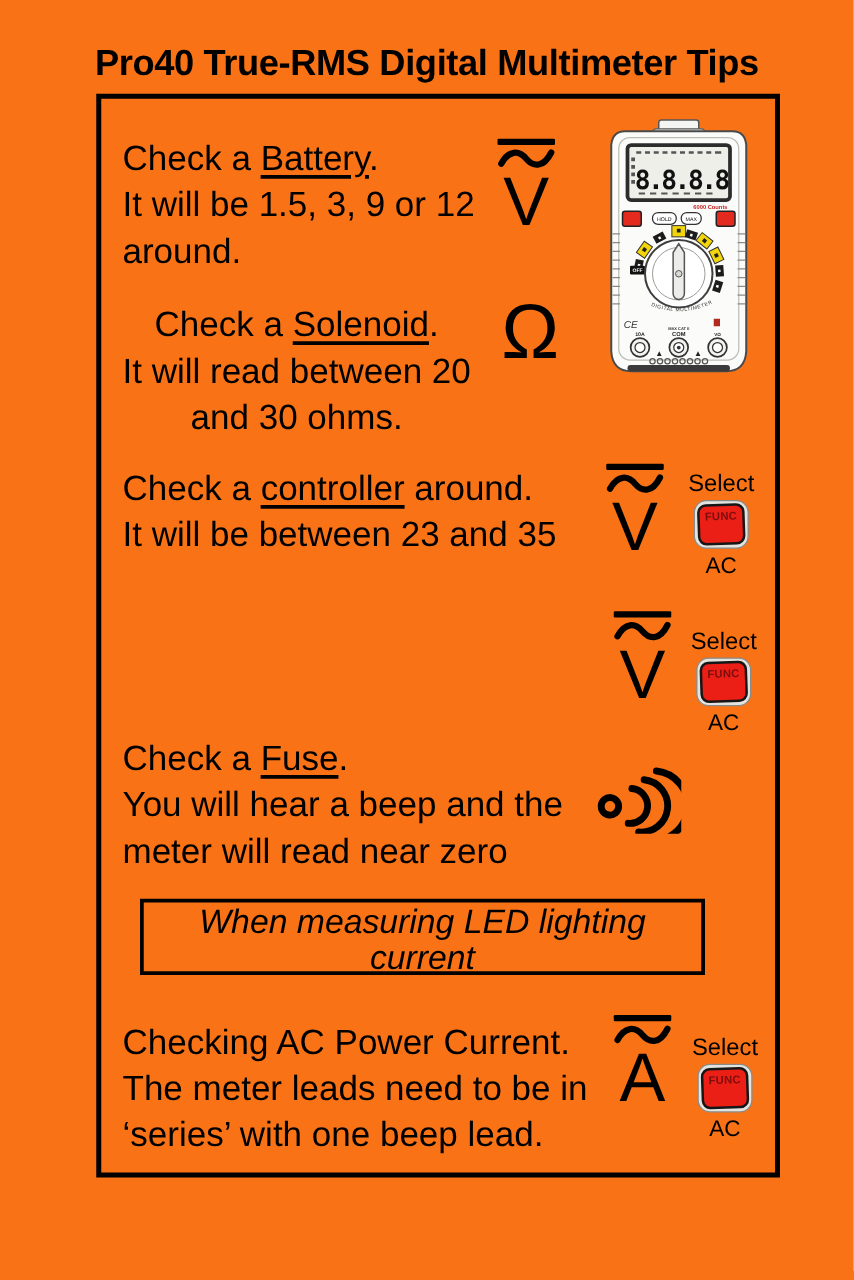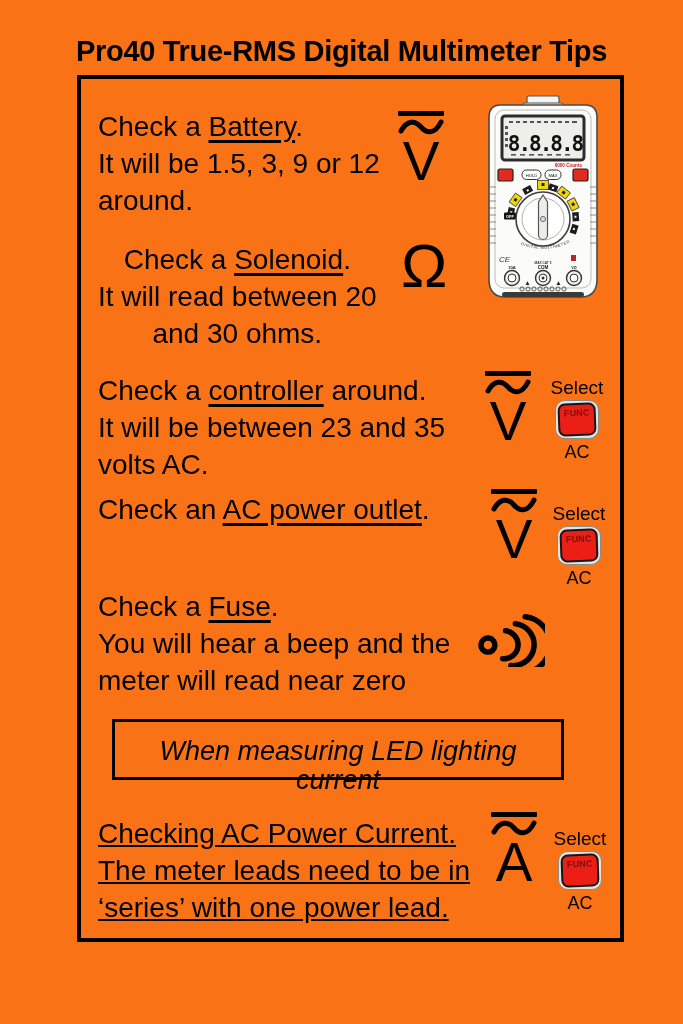--- a/index.html
+++ b/index.html
@@ -34,21 +34,21 @@
     width:100%;height:100%;background:#ec1f17;border:2.5px solid #161616;
     border-radius:7px;box-sizing:border-box;display:flex;justify-content:center;
     align-items:flex-start;padding-top:3px;transform:rotate(-2deg);
   }
   .func-inner span{font-size:9px;font-weight:bold;color:#7c0d0d;letter-spacing:0.2px;}
   .select-stack .mode{font-size:18px;line-height:25px;margin-top:1px;}
   
   .note-box{
     position:absolute;left:31px;top:640px;width:452px;height:61px;
     border:3px solid #000;box-sizing:border-box;text-align:center;
-    font-style:italic;font-size:27px;line-height:29px;padding-top:15px;
+    font-style:italic;font-size:27px;line-height:29px;padding-top:1px;
   }
   .beep{position:absolute;}
   .mm{position:absolute;left:404px;top:16px;}
 </style>
 </head>
 <body>
 
 <div class="canvas">
 
   <div class="page-title">Pro40 True-RMS Digital Multimeter Tips</div>
@@ -204,41 +204,39 @@
     <div class="tip" style="left:17px;top:162px;text-align:center;">
       <div><span>Check a </span><span class="u">Solenoid</span><span>.</span></div>
       <div>It will read between 20</div>
       <div>and 30 ohms.</div>
     </div>
     <div class="ohm" style="left:320px;top:157px;">Ω</div>
 
     <div class="tip" style="left:17px;top:293px;">
       <div><span>Check a </span><span class="u">controller</span><span> around.</span></div>
       <div>It will be between 23 and 35</div>
-      <div>volts AC.</div>
     </div>
     <div class="acdc" style="left:401px;top:292px;">
       <div class="bar"></div>
       <svg class="tilde" width="46" height="17" viewBox="0 0 46 17">
         <path d="M3,13 C 9,2 17,2 23,9 C 29,16 37,16 43,4" fill="none" stroke="#000" stroke-width="5" stroke-linecap="round"></path>
       </svg>
       <div class="letter">V</div>
     </div>
     <div class="select-stack" style="left:463px;top:298px;">
       <div class="sel">Select</div>
       <div class="func-btn">
         <div class="func-inner">
             <span>FUNC</span>
           </div>
       </div>
       <div class="mode">AC</div>
     </div>
 
     <div class="tip" style="left:17px;top:412px;">
-      <div><span>Check an </span><span class="u">AC power outlet</span><span>.</span></div>
     </div>
     <div class="acdc" style="left:407px;top:410px;">
       <div class="bar"></div>
       <svg class="tilde" width="46" height="17" viewBox="0 0 46 17">
         <path d="M3,13 C 9,2 17,2 23,9 C 29,16 37,16 43,4" fill="none" stroke="#000" stroke-width="5" stroke-linecap="round"></path>
       </svg>
       <div class="letter">V</div>
     </div>
     <div class="select-stack" style="left:465px;top:424px;">
       <div class="sel">Select</div>
@@ -261,24 +259,24 @@
         <path d="M27,23 A14,14 0 0 1 27,51" fill="none" stroke="#000" stroke-width="5.5" stroke-linecap="round"></path>
         <path d="M36,15 A21,21 0 0 1 36,57" fill="none" stroke="#000" stroke-width="5.5" stroke-linecap="round"></path>
         <path d="M45,7 A28,28 0 0 1 45,63" fill="none" stroke="#000" stroke-width="5.5" stroke-linecap="round"></path>
       </g>
     </svg>
 
     <div class="note-box">
       <div>When measuring LED lighting current</div>
     </div>
 
-    <div class="tip" style="left:17px;top:736px;text-decoration:underline;">
+    <div class="tip" style="left:17px;top:736px;">
       <div>Checking AC Power Current.</div>
       <div>The meter leads need to be in</div>
-      <div>‘series’ with one power lead.</div>
+      <div>‘series’ with one beep lead.</div>
     </div>
     <div class="acdc" style="left:407px;top:733px;">
       <div class="bar"></div>
       <svg class="tilde" width="46" height="17" viewBox="0 0 46 17">
         <path d="M3,13 C 9,2 17,2 23,9 C 29,16 37,16 43,4" fill="none" stroke="#000" stroke-width="5" stroke-linecap="round"></path>
       </svg>
       <div class="letter">A</div>
     </div>
     <div class="select-stack" style="left:466px;top:749px;">
       <div class="sel">Select</div>

